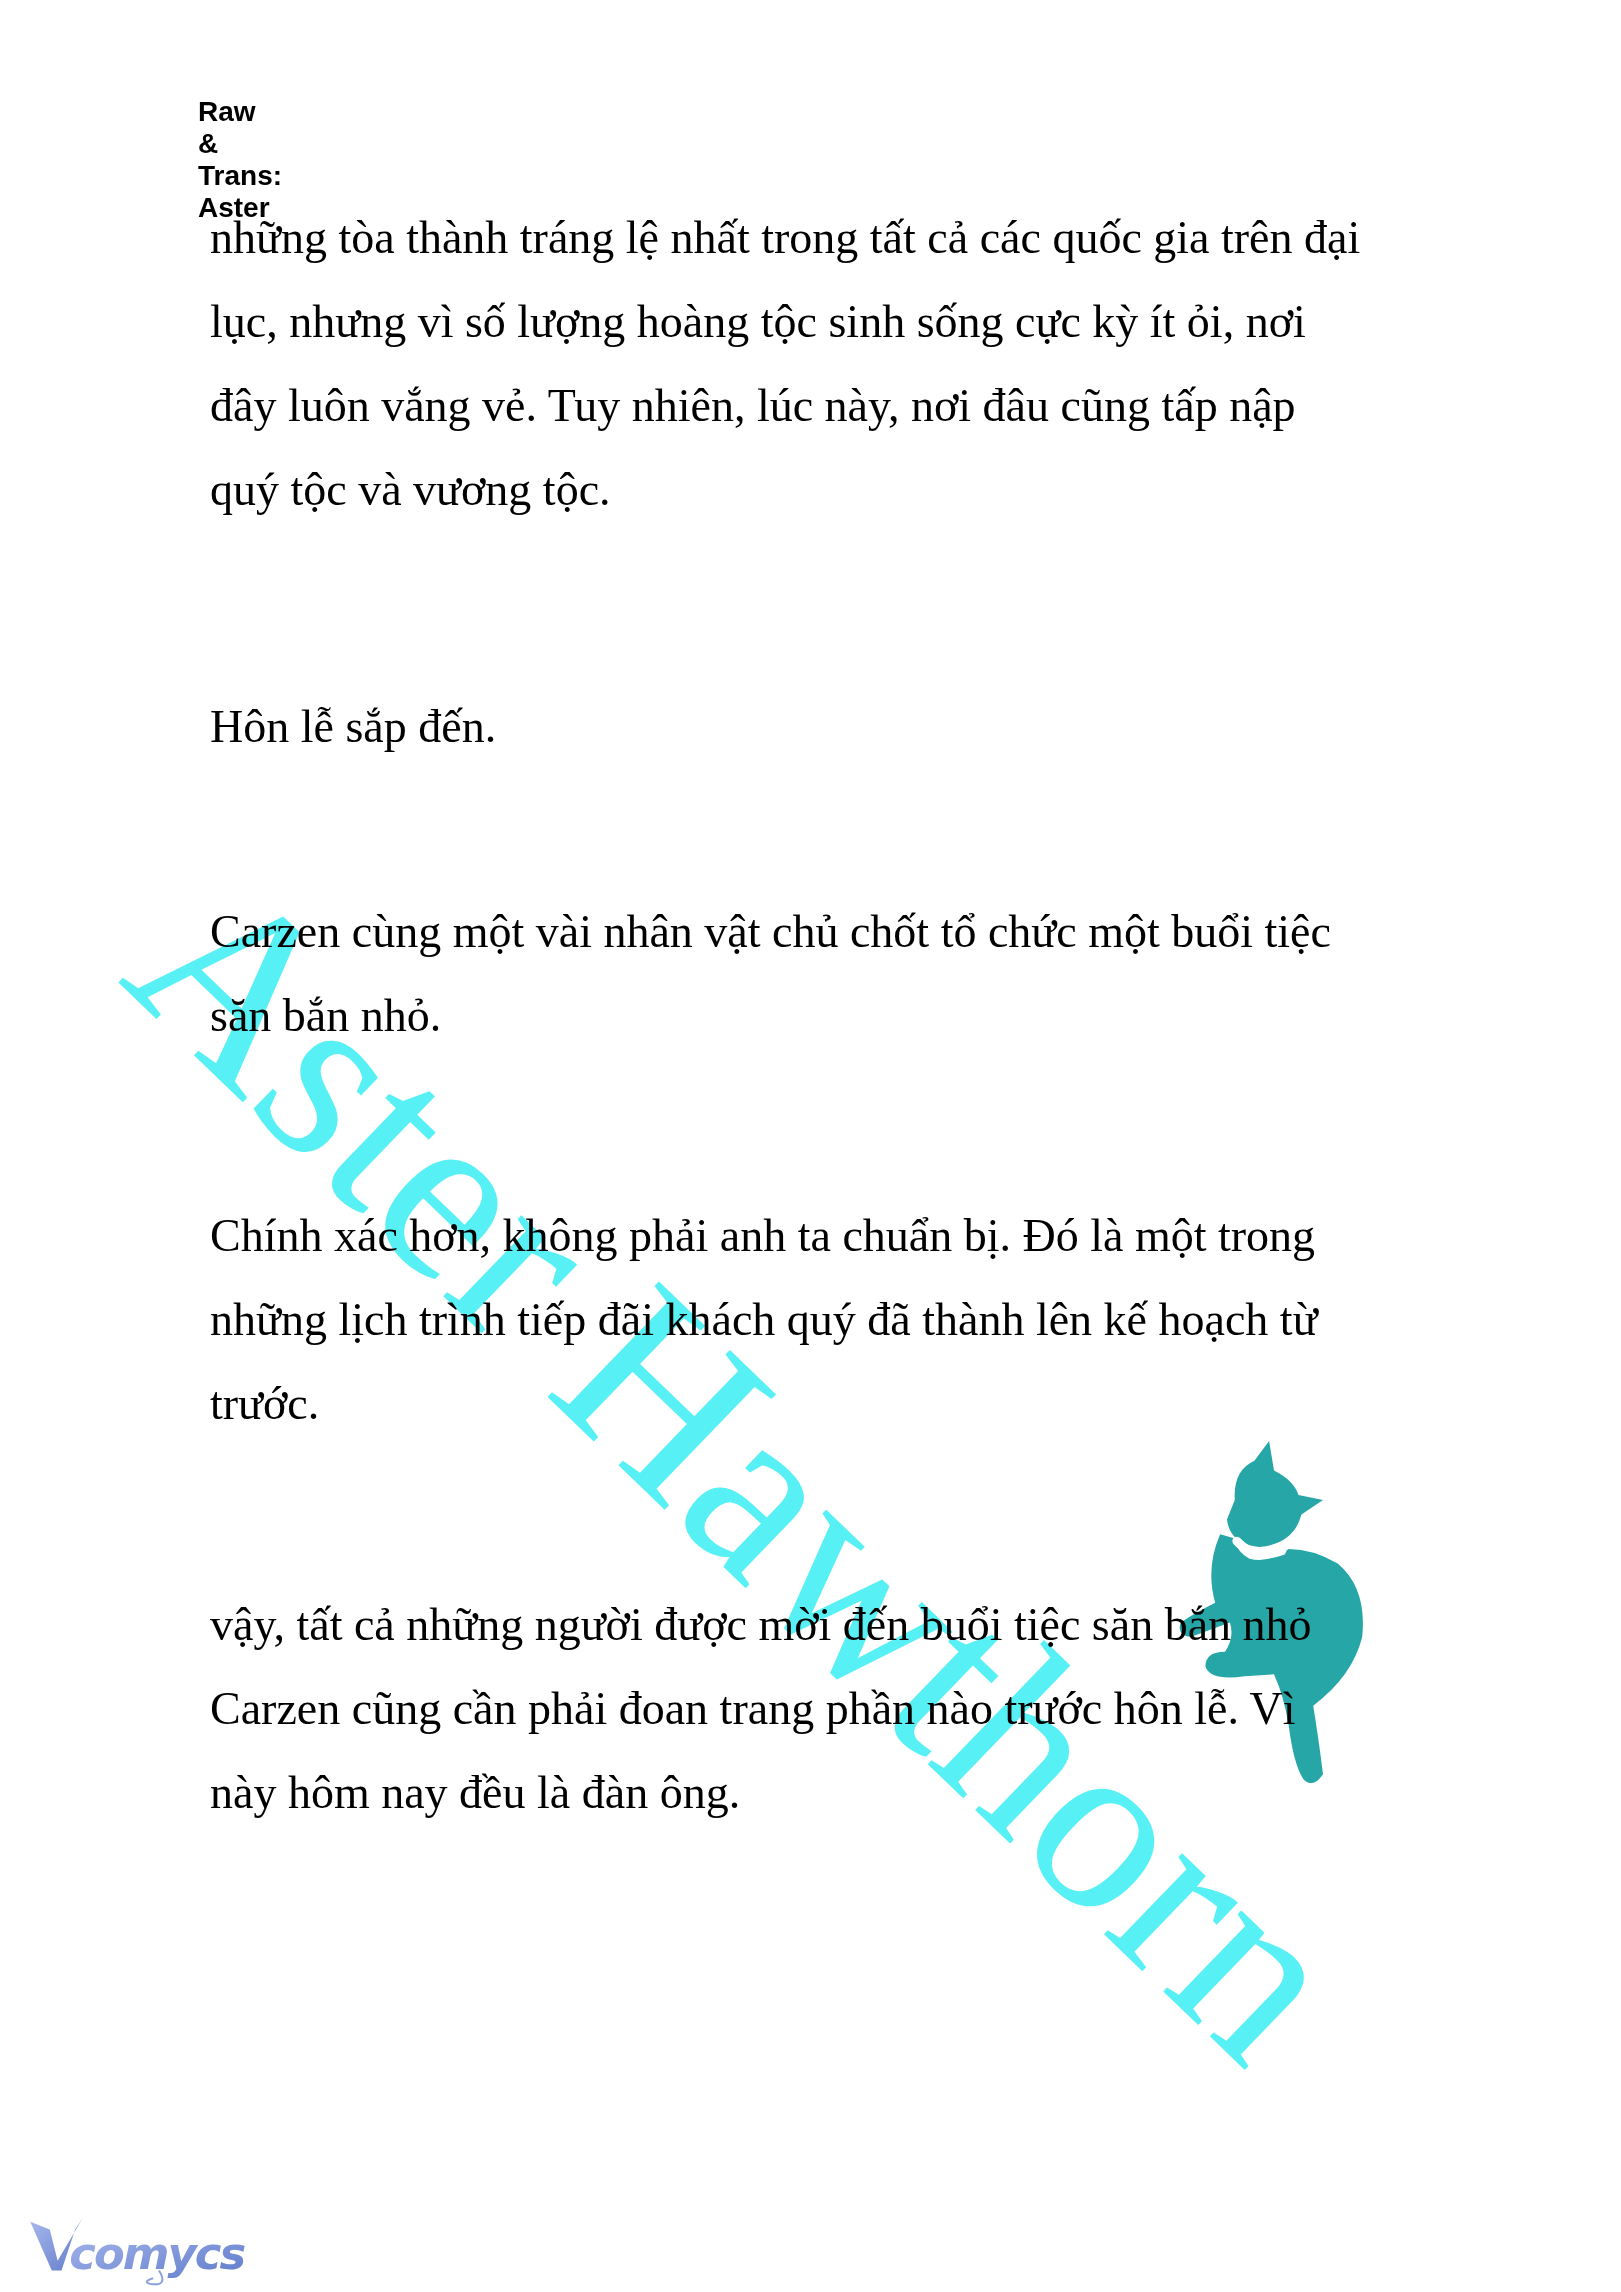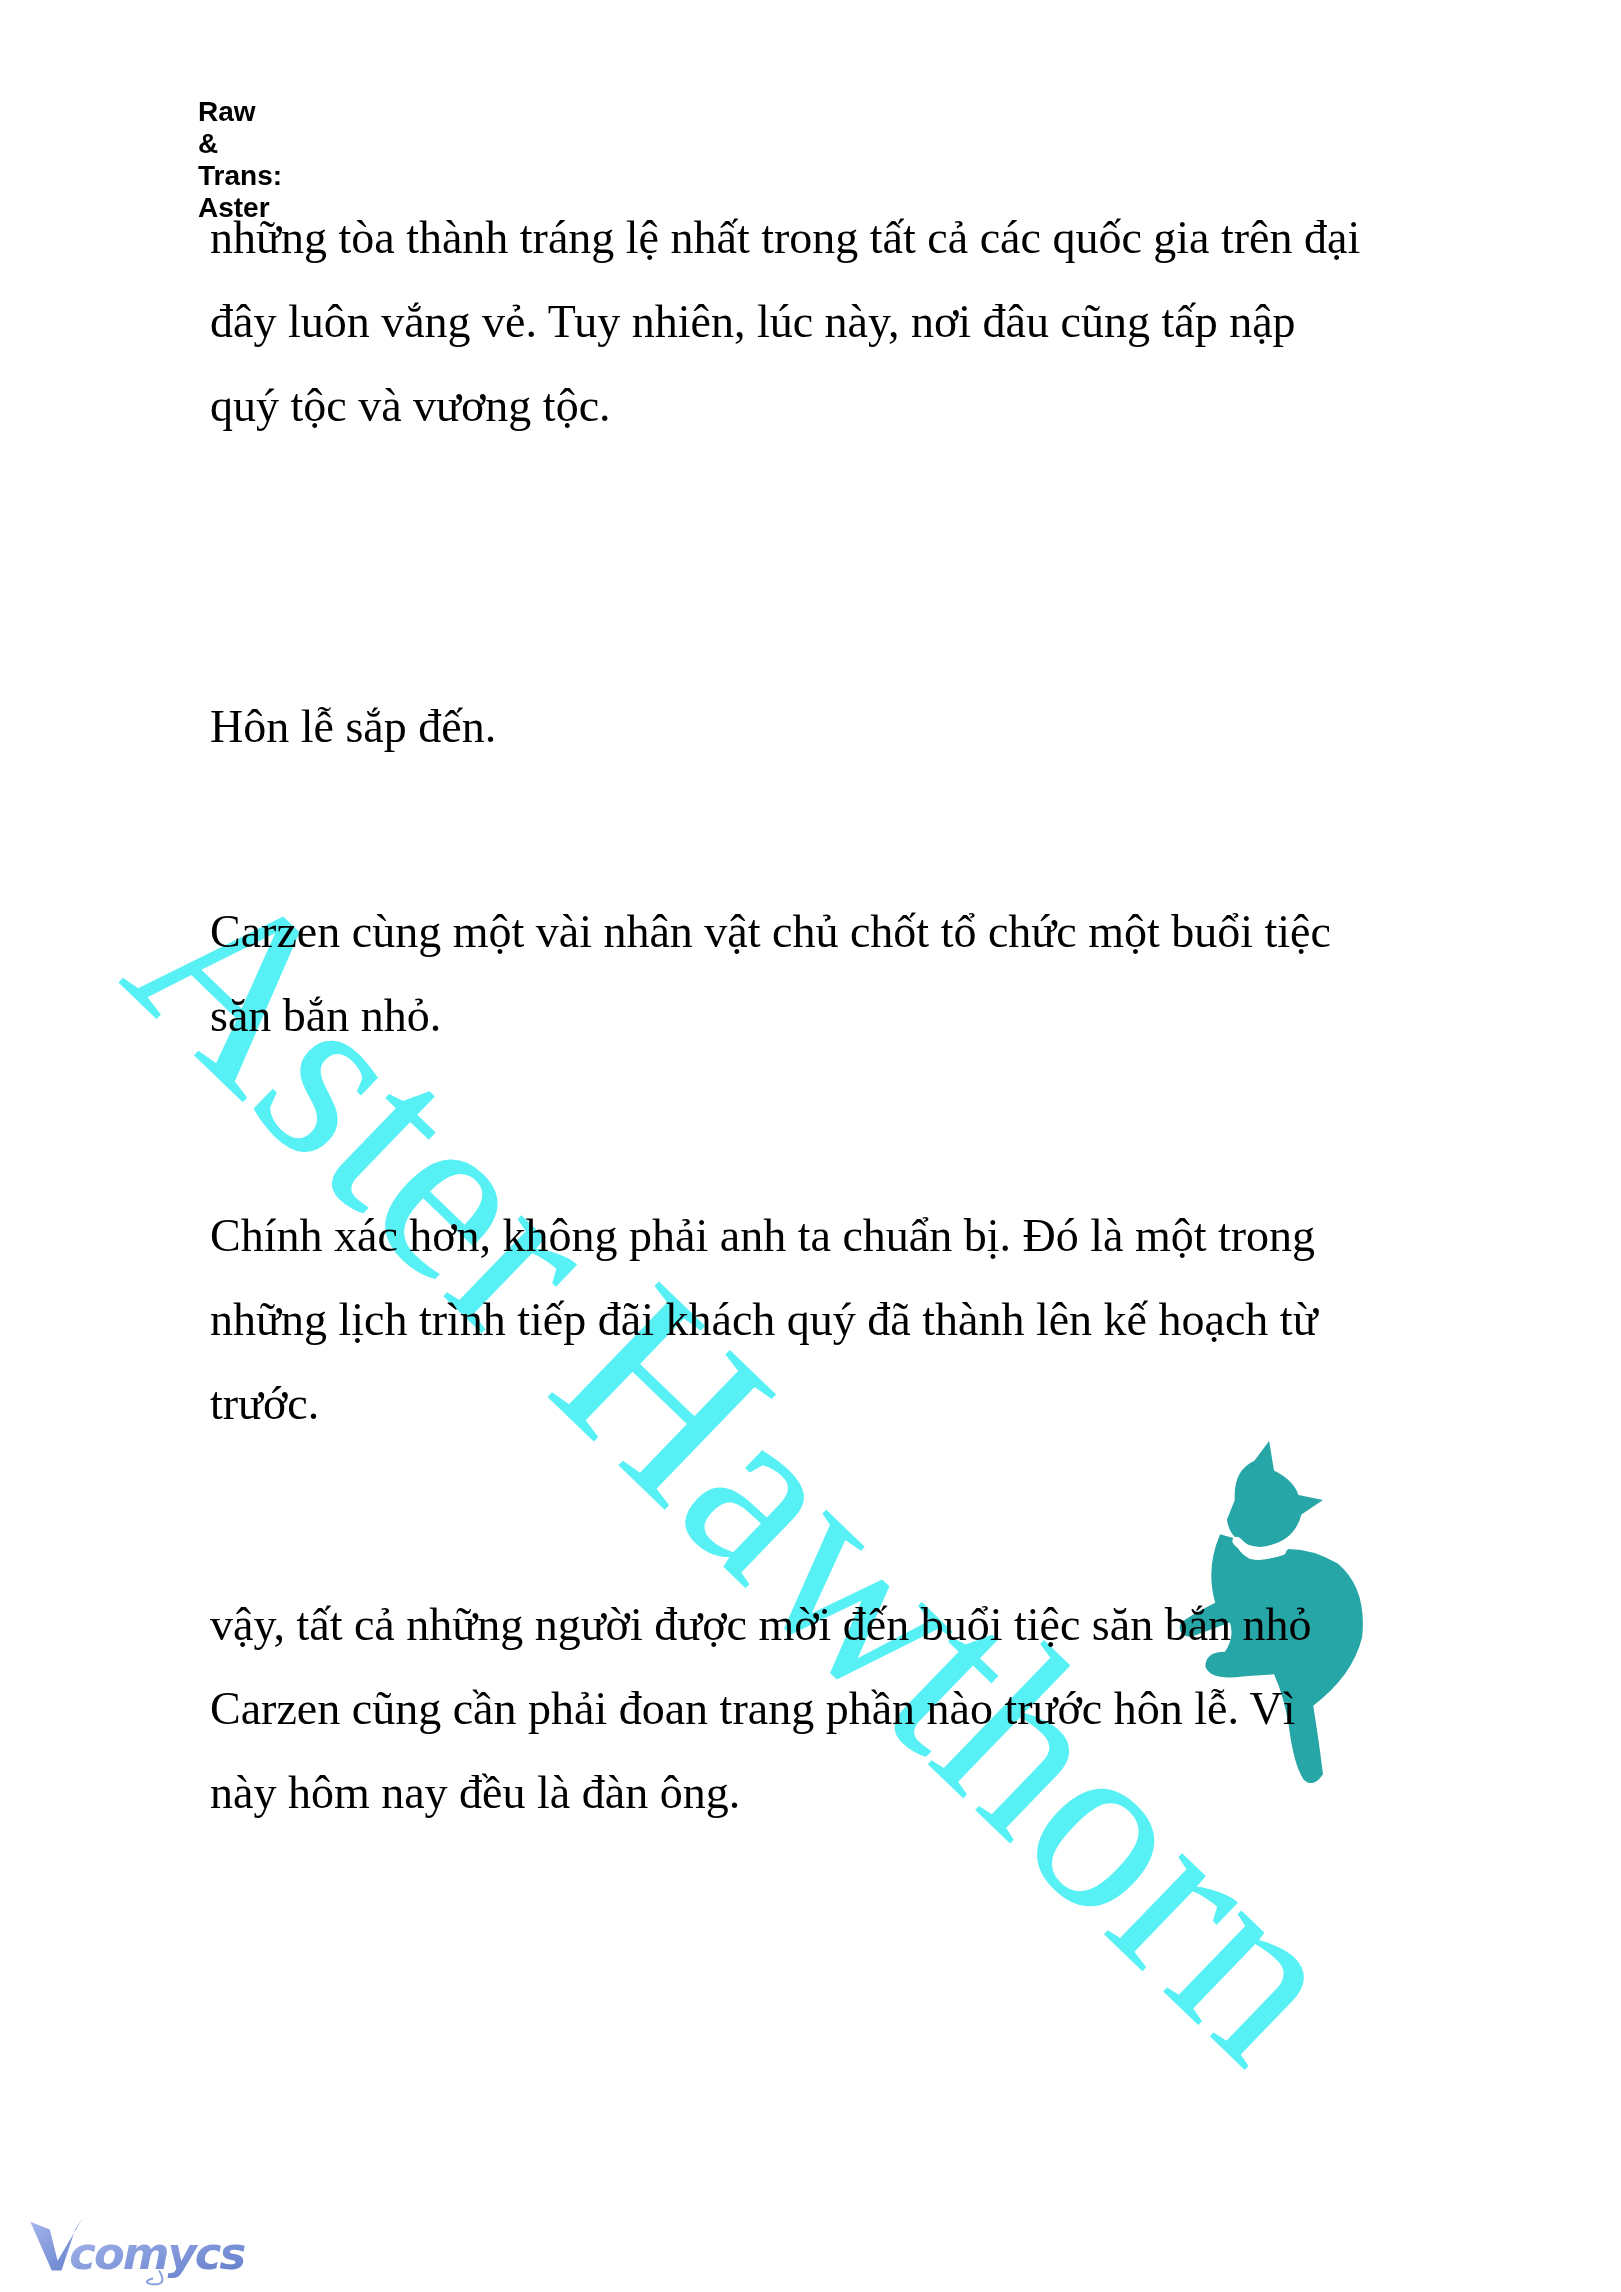--- a/index.html
+++ b/index.html
@@ -94,20 +94,21 @@
     <path d="M62 102 Q80 122 108 112" stroke="#ffffff" stroke-width="9" fill="none" stroke-linecap="round"></path>
   </svg>
 
   <div class="watermark">Aster Hawthorn</div>
 
   <div class="text-layer">
     <div class="header">Raw &amp; Trans: Aster</div>
 
     <div class="para" style="top:184px;">
       <span class="line">những tòa thành tráng lệ nhất trong tất cả các quốc gia trên đại</span>
+      <span class="line">lục, nhưng vì số lượng hoàng tộc sinh sống cực kỳ ít ỏi, nơi</span>
       <span class="line">đây luôn vắng vẻ. Tuy nhiên, lúc này, nơi đâu cũng tấp nập</span>
       <span class="line">quý tộc và vương tộc.</span>
     </div>
 
     <div class="para" style="top:673px;">
       <span class="line">Hôn lễ sắp đến.</span>
     </div>
 
     <div class="para" style="top:878px;">
       <span class="line">Carzen cùng một vài nhân vật chủ chốt tổ chức một buổi tiệc</span>

